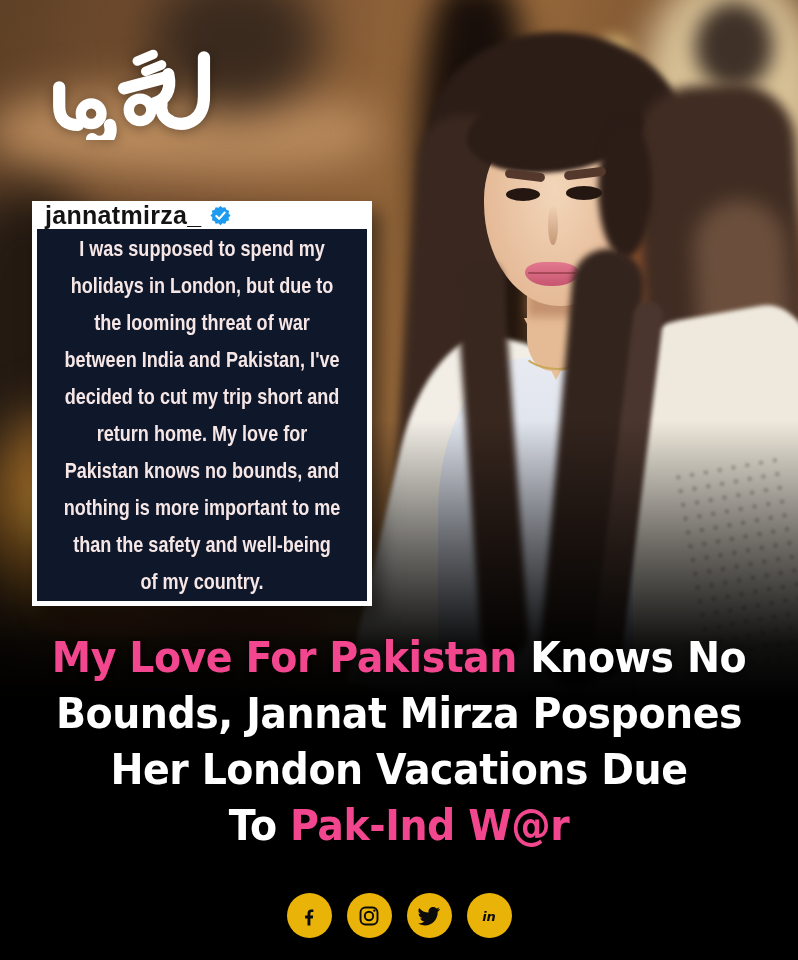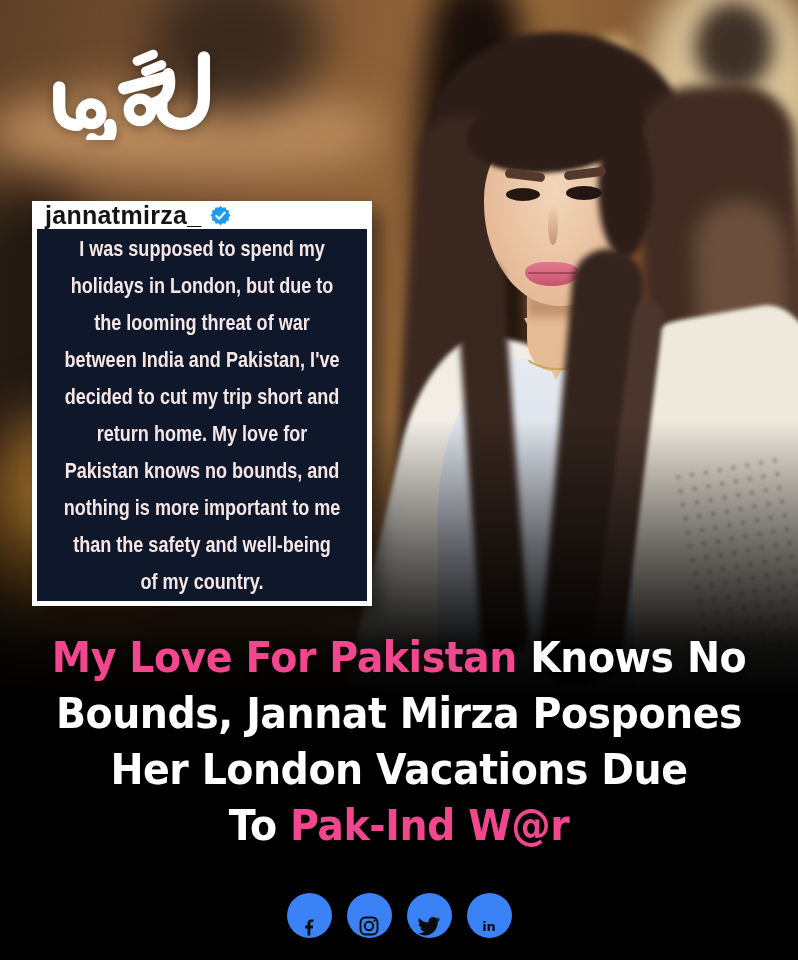--- a/index.html
+++ b/index.html
@@ -66,22 +66,22 @@
     font-family:"Liberation Sans", sans-serif; font-weight:bold; font-size:22px; line-height:37px;
     color:#f6e7e6; text-align:center; white-space:pre-line; }
   
   .headline { position:absolute; left:0; right:0; top:630px; text-align:center;
     font-weight:bold; font-size:42px; line-height:56px; letter-spacing:-.5px;
     transform:scaleX(.94); transform-origin:center;
     text-shadow:0 2px 6px rgba(0,0,0,.6); }
   .seg-pink { color:#f2478f; } .seg-white { color:#fff; }
   
   .social-row { position:absolute; left:0; right:0; top:893px; display:flex; justify-content:center; gap:15px; }
-  .social-btn { width:45px; height:45px; border-radius:50%; background:#3b82f6;
-    display:flex; align-items:flex-end; justify-content:center; cursor:pointer; }
+  .social-btn { width:45px; height:45px; border-radius:50%; background:#eab308;
+    display:flex; align-items:center; justify-content:center; cursor:pointer;font-style:italic; }
   .social-btn svg { display:block; }
 </style>
 </head>
 <body>
 
 <div class="poster">
 
   <div class="photo">
     <div class="b1"></div>
     <div class="b2"></div>

